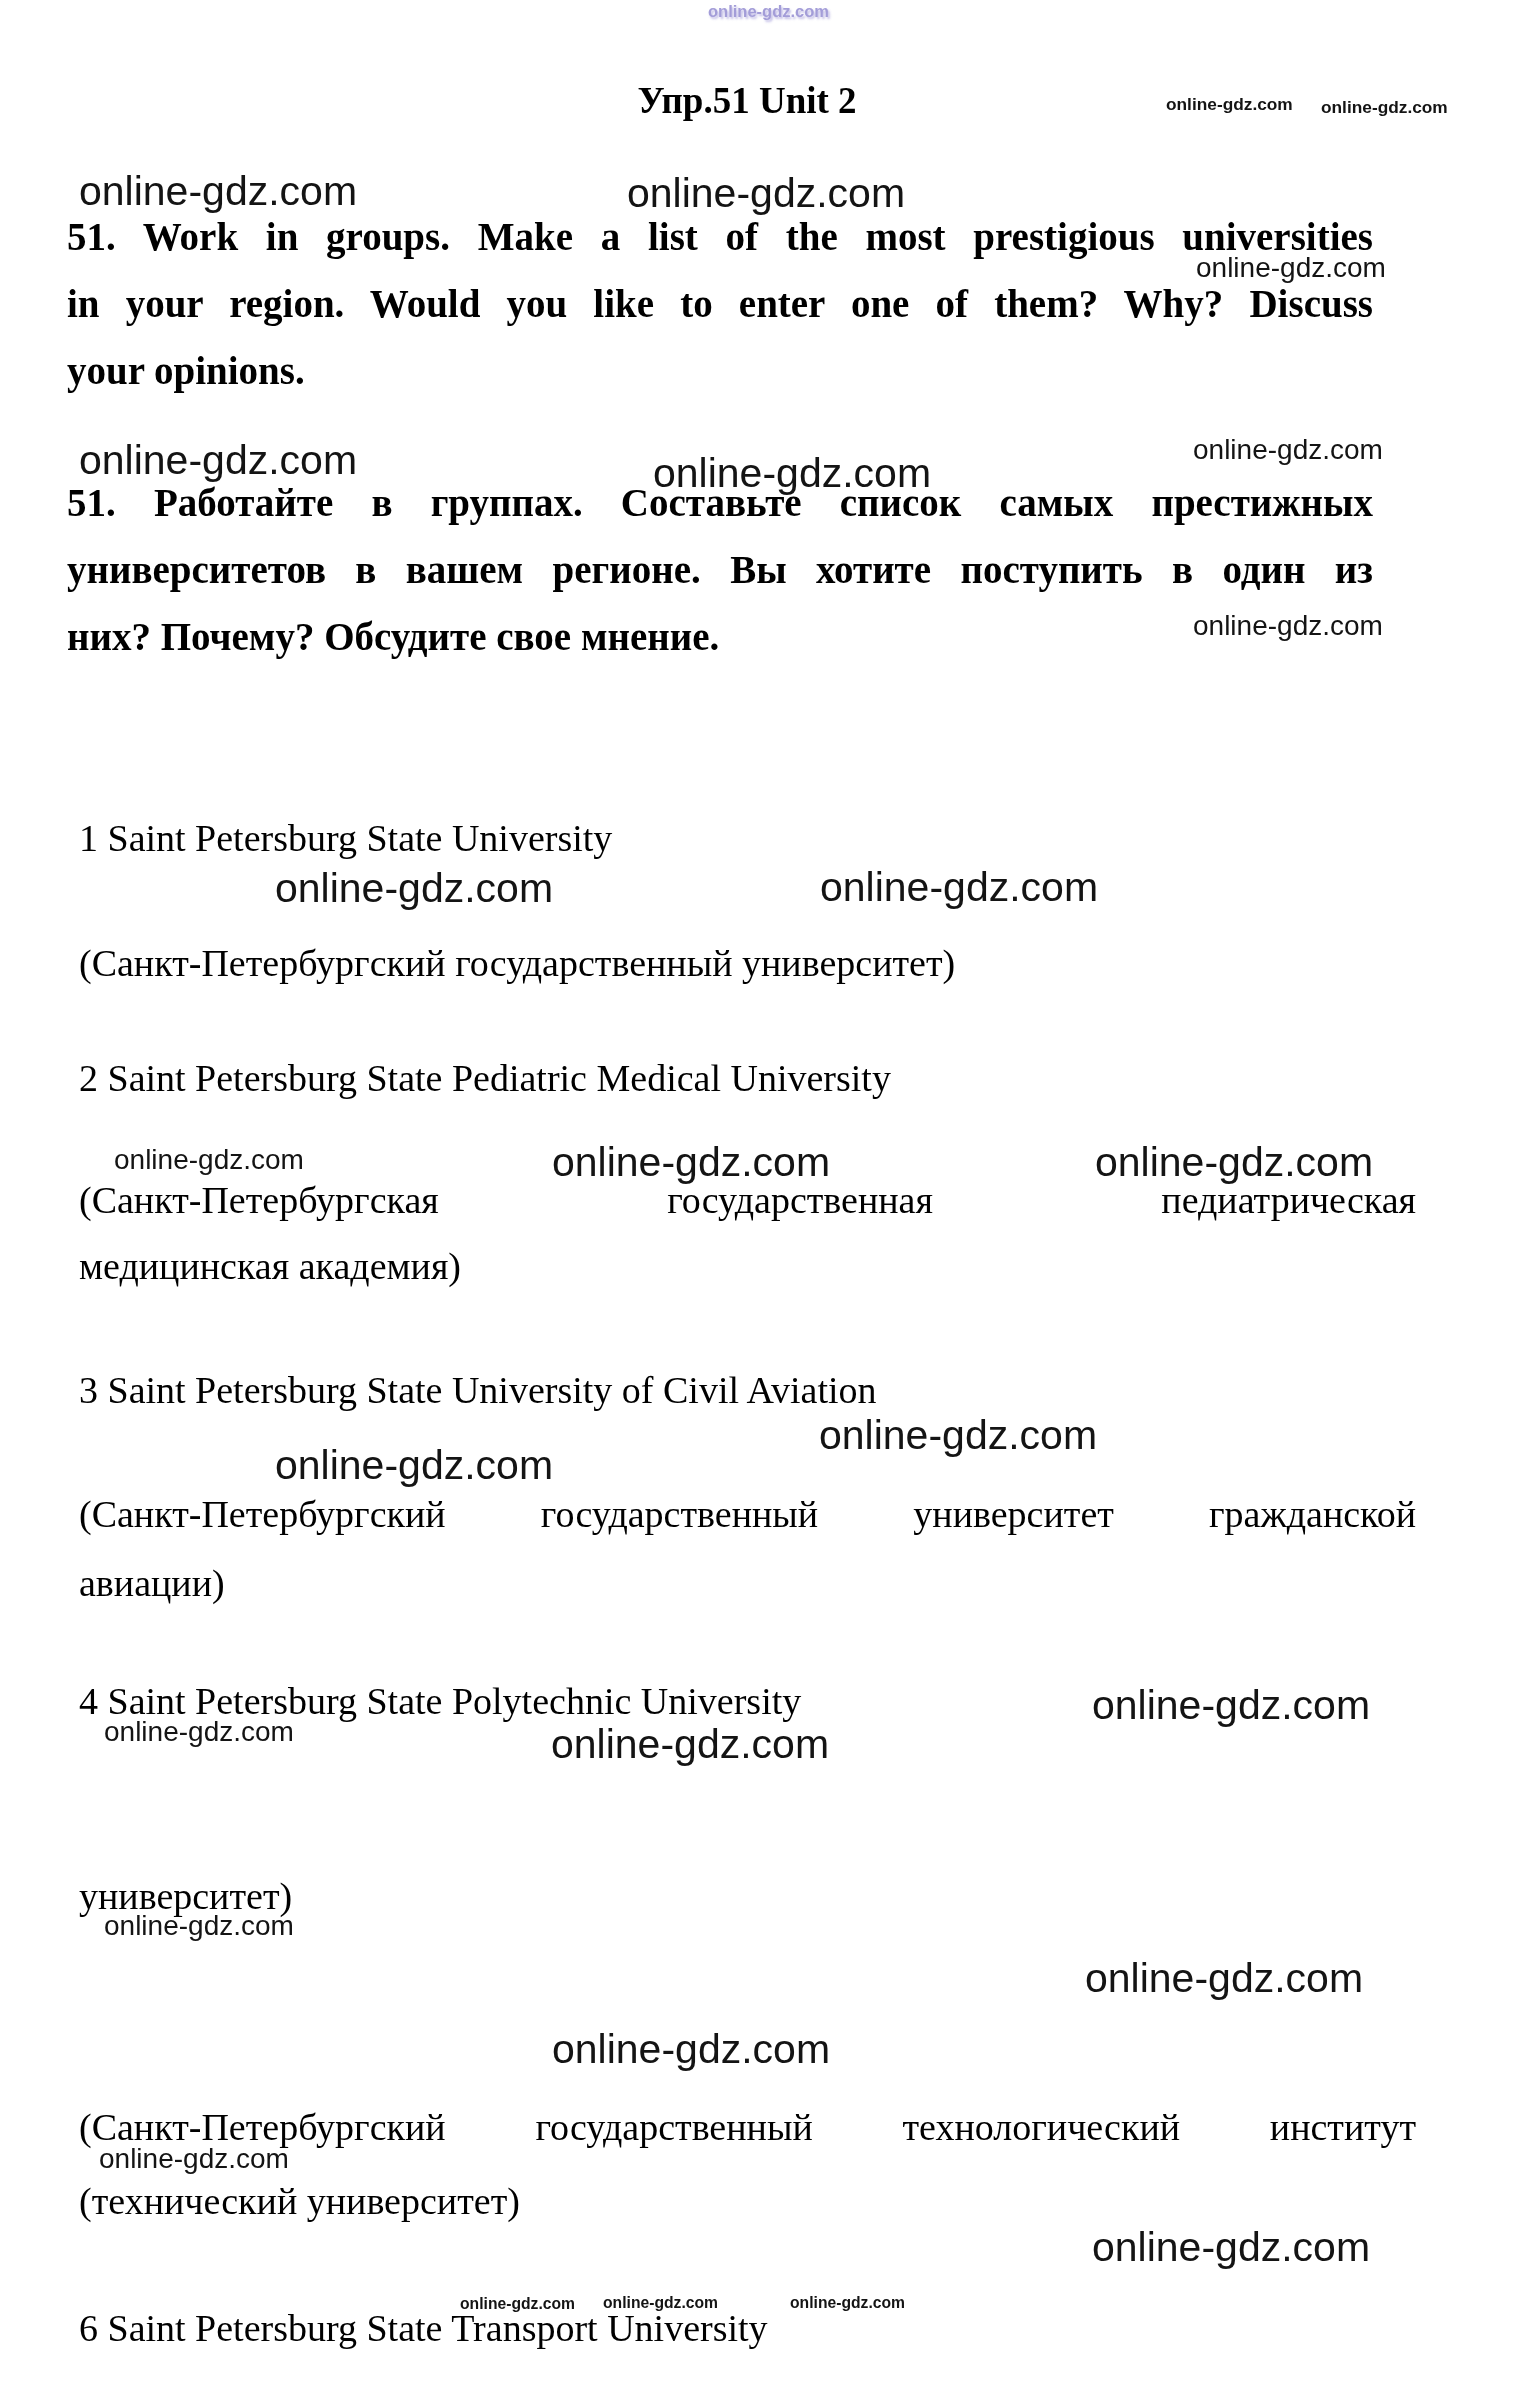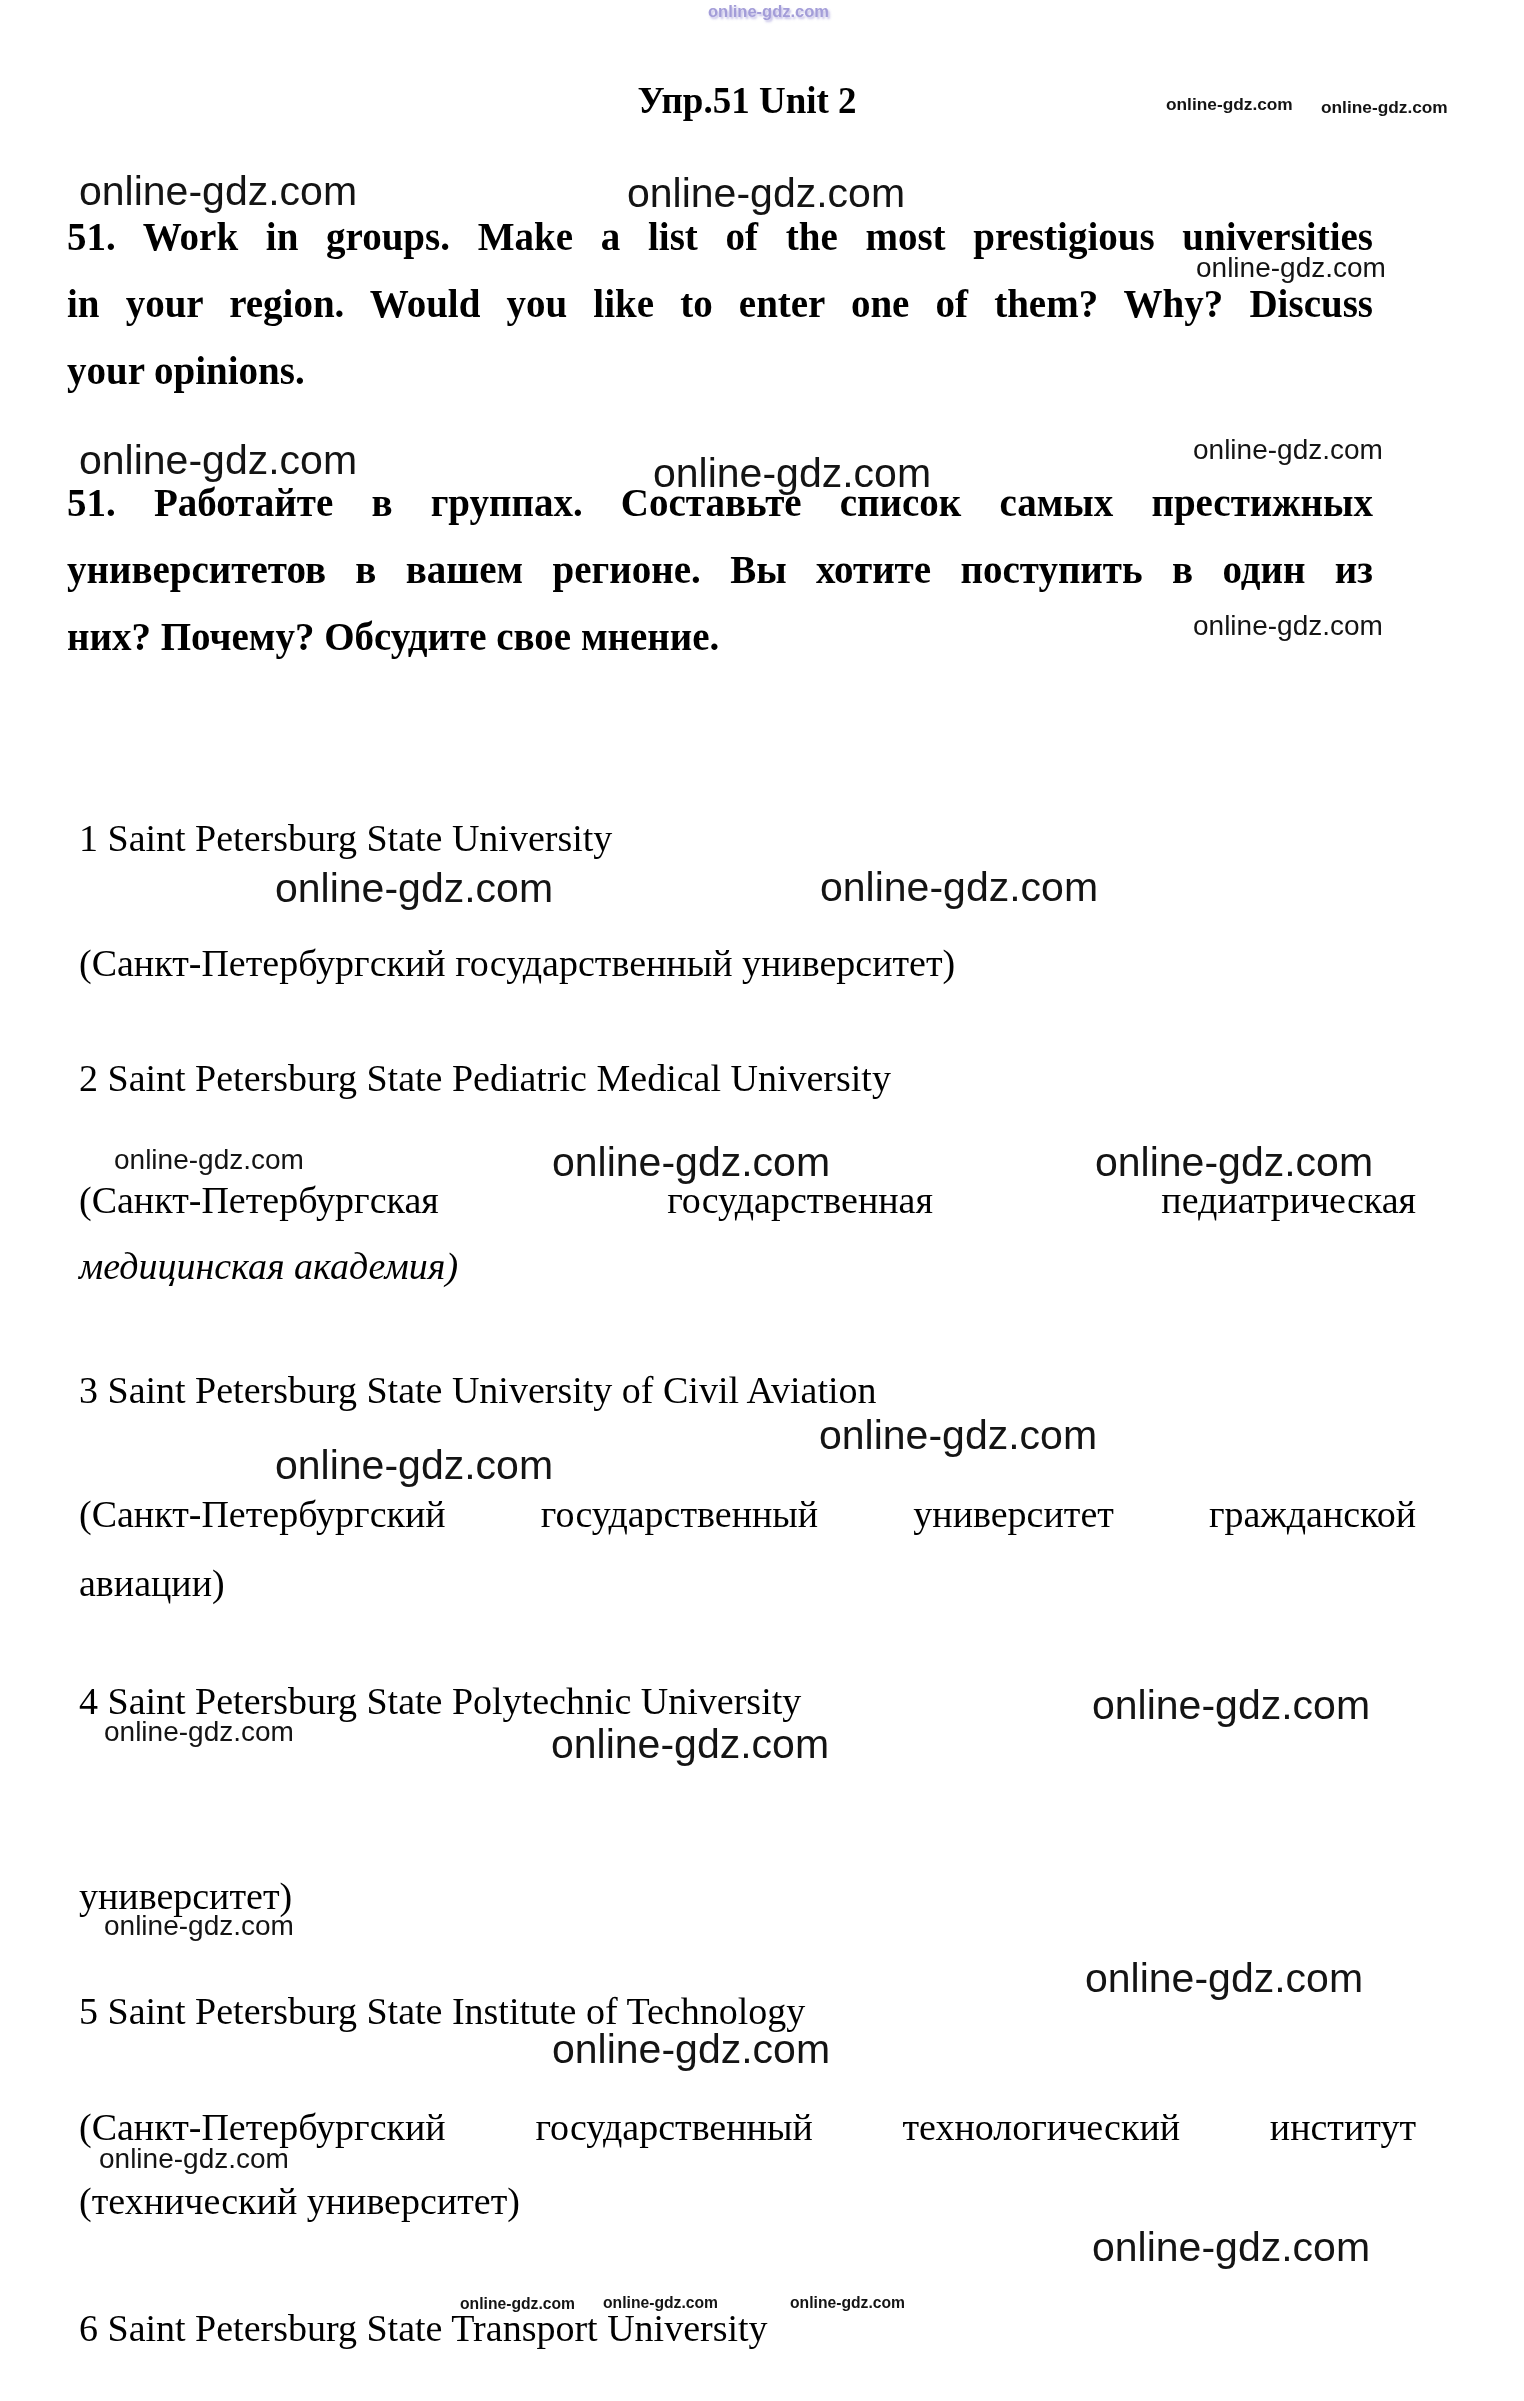--- a/index.html
+++ b/index.html
@@ -103,37 +103,36 @@
   <div class="uni" style="top:816px;">1 Saint Petersburg State University</div>
   <span class="wm wm-lg" style="left:275px; top:865px;">online-gdz.com</span>
   <span class="wm wm-lg" style="left:820px; top:864px;">online-gdz.com</span>
   <div class="uni" style="top:941px;">(Санкт-Петербургский государственный университет)</div>
 
   <div class="uni" style="top:1056px;">2 Saint Petersburg State Pediatric Medical University</div>
   <span class="wm wm-md" style="left:114px; top:1144px;">online-gdz.com</span>
   <span class="wm wm-lg" style="left:552px; top:1139px;">online-gdz.com</span>
   <span class="wm wm-lg" style="left:1095px; top:1139px;">online-gdz.com</span>
   <div class="uni just" style="top:1178px;font-family:Liberation Serif, serif;">(Санкт-Петербургская государственная педиатрическая</div>
-  <div class="uni" style="top:1244px;font-style:italic;">медицинская академия)</div>
+  <div class="uni" style="top:1244px;">медицинская академия)</div>
 
   <div class="uni" style="top:1368px;">3 Saint Petersburg State University of Civil Aviation</div>
   <span class="wm wm-lg" style="left:819px; top:1412px;">online-gdz.com</span>
   <span class="wm wm-lg" style="left:275px; top:1442px;">online-gdz.com</span>
   <div class="uni just" style="top:1492px;">(Санкт-Петербургский государственный университет гражданской</div>
   <div class="uni" style="top:1561px;">авиации)</div>
 
   <div class="uni" style="top:1679px;">4 Saint Petersburg State Polytechnic University</div>
   <span class="wm wm-lg" style="left:1092px; top:1682px;">online-gdz.com</span>
   <span class="wm wm-md" style="left:104px; top:1716px;">online-gdz.com</span>
   <span class="wm wm-lg" style="left:551px; top:1721px;">online-gdz.com</span>
   <div class="uni" style="top:1874px;">университет)</div>
   <span class="wm wm-md" style="left:104px; top:1910px;">online-gdz.com</span>
 
   <span class="wm wm-lg" style="left:1085px; top:1955px;">online-gdz.com</span>
-  <div class="uni" style="top:1989px;">5 Saint Petersburg State Institute of Technology</div>
   <span class="wm wm-lg" style="left:552px; top:2026px;">online-gdz.com</span>
   <div class="uni just" style="top:2105px;">(Санкт-Петербургский государственный технологический институт</div>
   <span class="wm wm-md" style="left:99px; top:2143px;">online-gdz.com</span>
   <div class="uni" style="top:2179px;">(технический университет)</div>
   <span class="wm wm-lg" style="left:1092px; top:2224px;">online-gdz.com</span>
 
   <span class="wm wm-xs" style="left:460px; top:2295px;">online-gdz.com</span>
   <span class="wm wm-xs" style="left:603px; top:2294px;">online-gdz.com</span>
   <span class="wm wm-xs" style="left:790px; top:2294px;">online-gdz.com</span>
 

